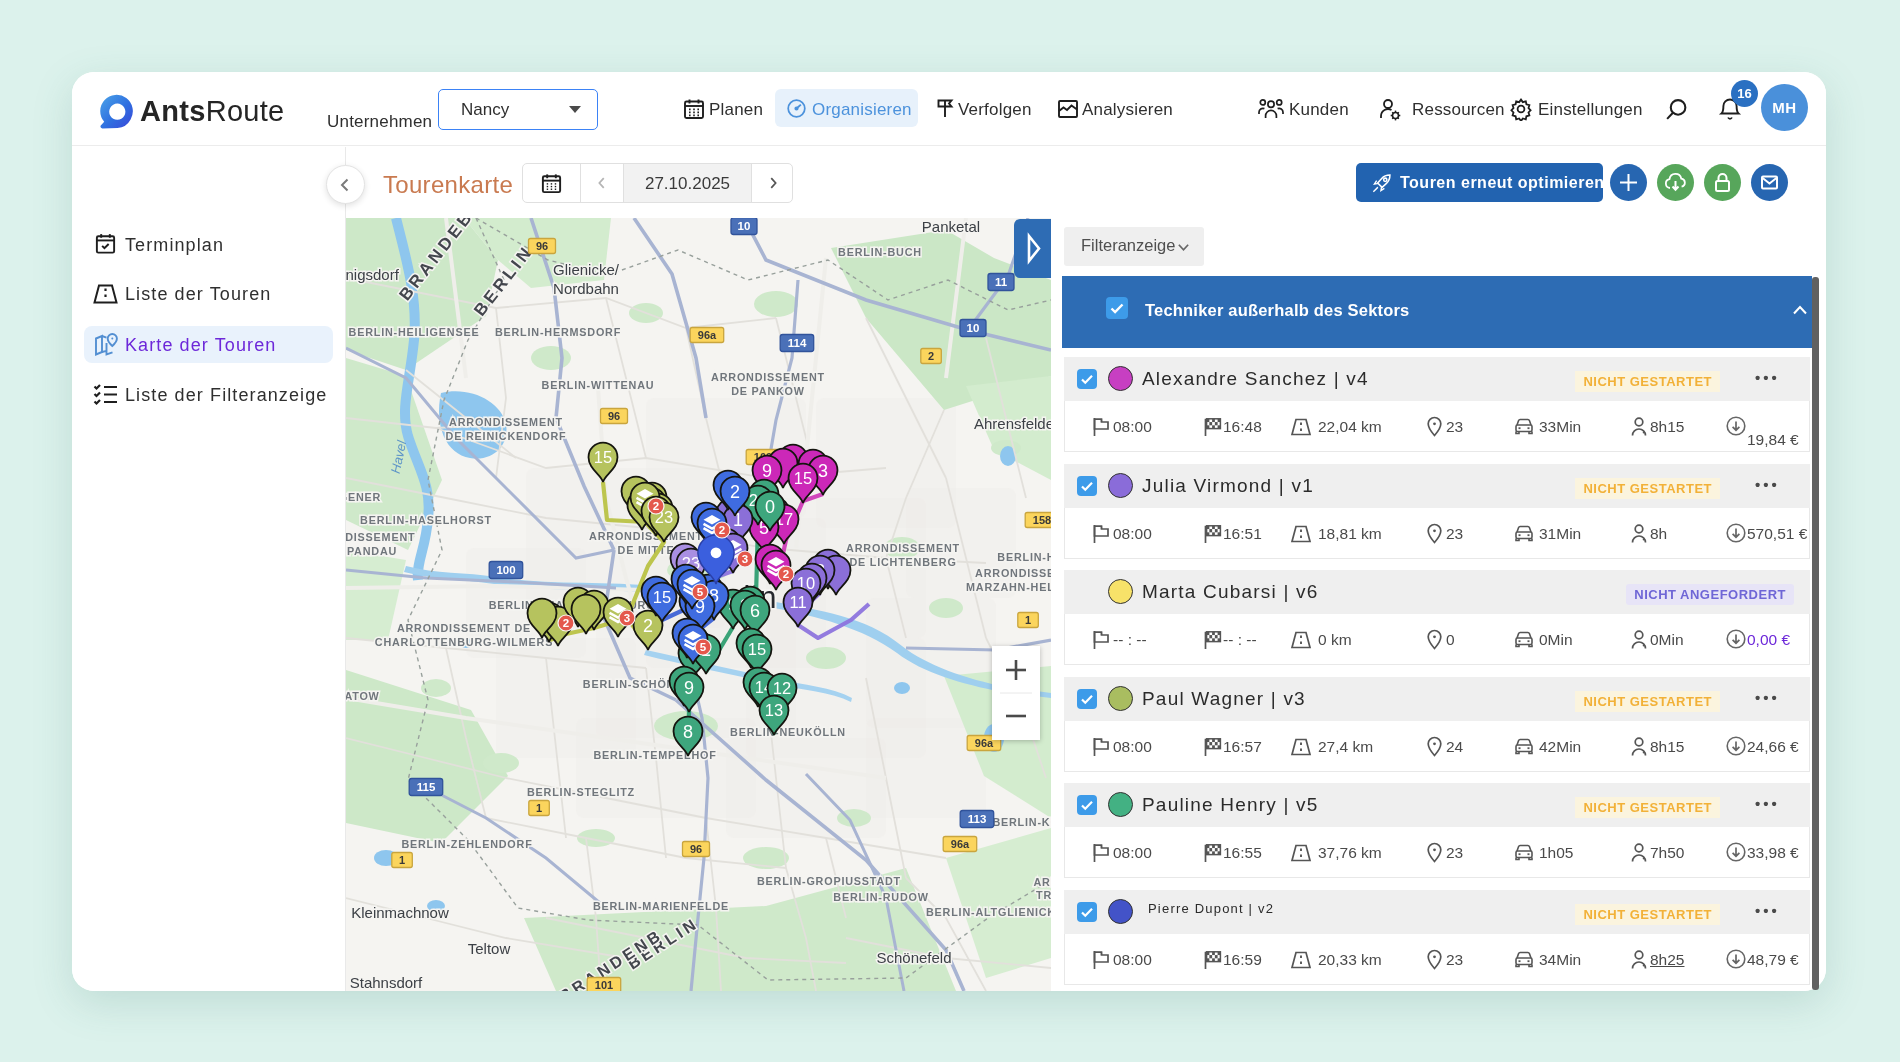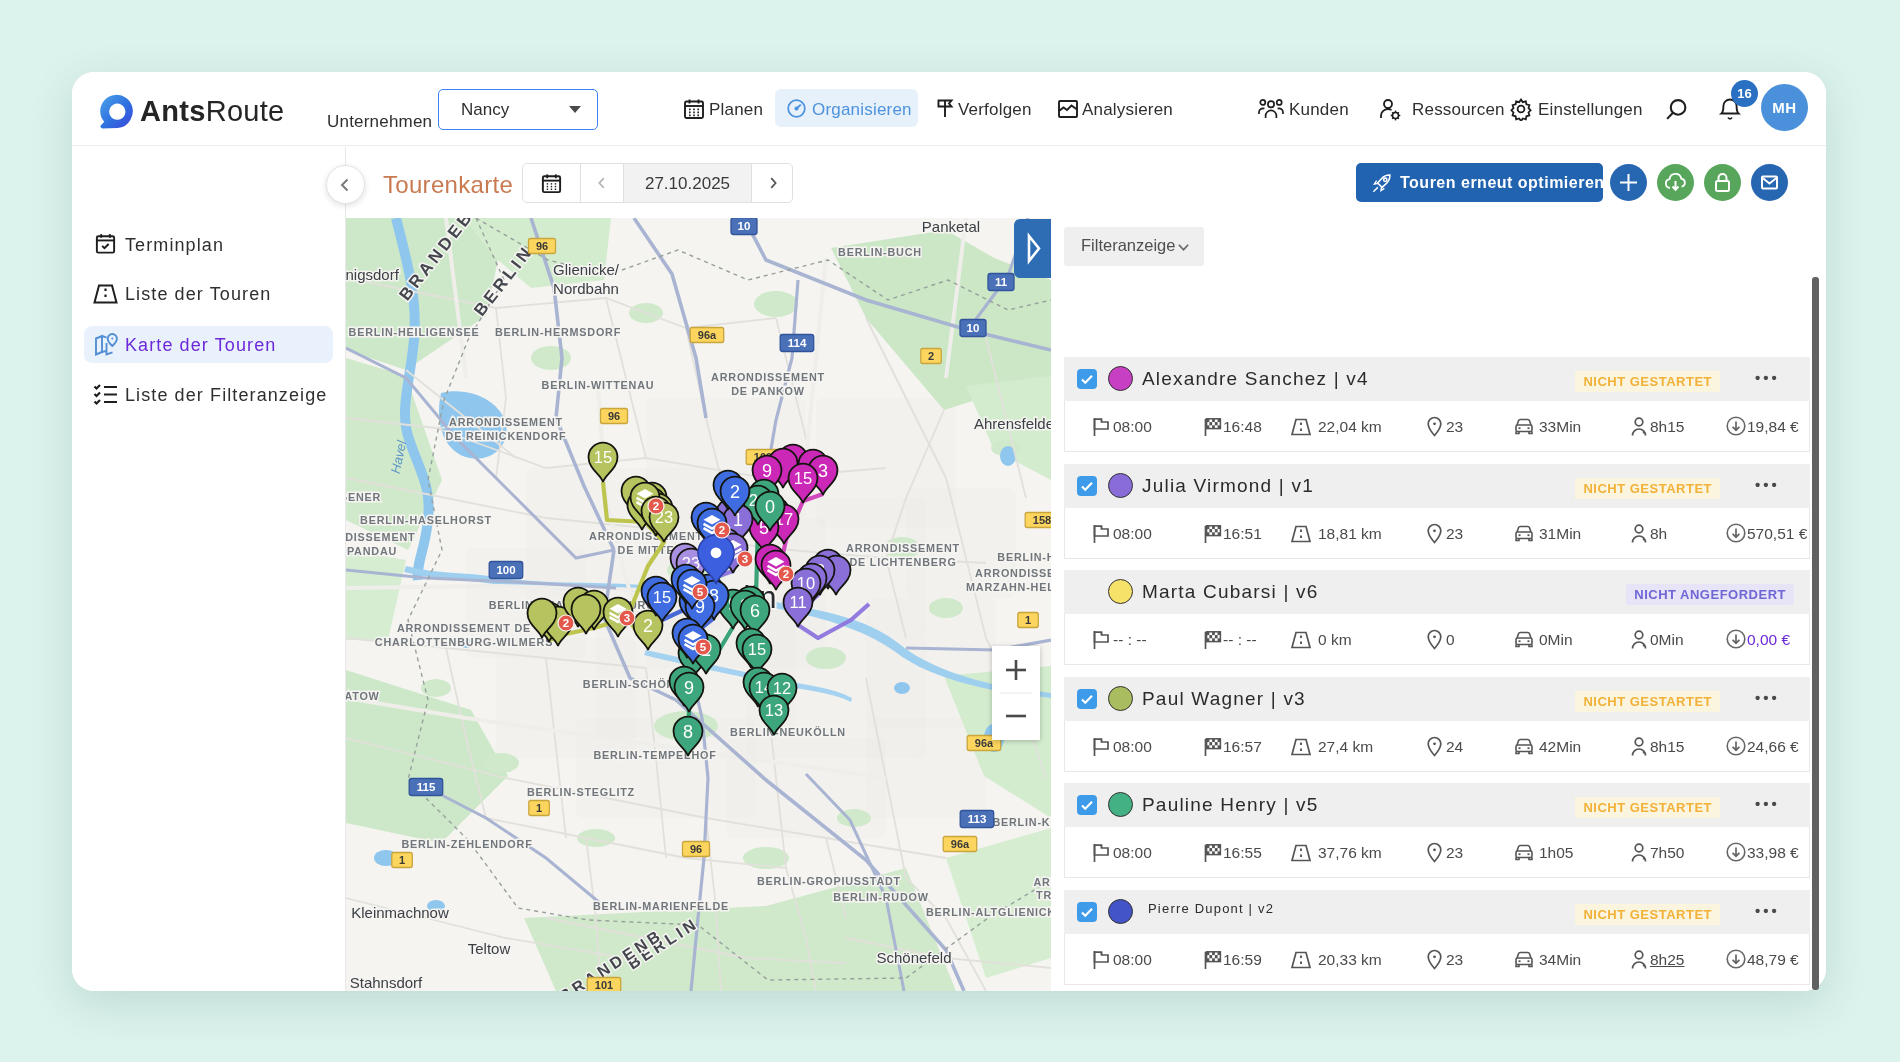--- a/index.html
+++ b/index.html
@@ -837,20 +837,30 @@
       </defs>
     </svg>
 
     <div class="abs" style="left:13px;top:9px;width:140px;height:39px;background:#efefef;border-radius:3px;">
       <div class="abs" style="left:17px;top:9px;font-size:16.5px;color:#4f4f4f;">Filteranzeige</div>
       <svg class="abs" style="left:113px;top:15px;" width="13" height="11" viewBox="0 0 14 11" fill="none" stroke="#666" stroke-width="1.8">
           <path d="M2 2.5 L7 8 L12 2.5"></path>
         </svg>
     </div>
 
+    <div class="abs" style="left:11px;top:58px;width:750px;height:72px;background:#2d6cb4;">
+      <div class="abs" style="left:44px;top:21px;width:22px;height:22px;background:#3d9be9;border-radius:4px;"></div>
+      <svg class="abs" style="left:44px;top:21px;" width="22" height="22" viewBox="0 0 22 22" fill="none" stroke="#fff" stroke-width="2.4">
+          <path d="M5.5 11.5 l3.6 3.6 7.4 -7.6"></path>
+        </svg>
+      <div class="abs" style="left:83px;top:25px;font-size:16.5px;font-weight:700;color:#fff;letter-spacing:0.2px;">Techniker außerhalb des Sektors</div>
+      <svg class="abs" style="left:730px;top:28px;" width="16" height="12" viewBox="0 0 16 12" fill="none" stroke="#fff" stroke-width="2">
+          <path d="M2 9.5 L8 3 L14 9.5"></path>
+        </svg>
+    </div>
     <div class="abs" style="left:13px;top:139px;width:746px;height:95px;">
       <div class="abs" style="left:0;top:0;width:746px;height:44px;background:#efefef;"></div>
       <div class="abs" style="left:13px;top:12px;width:20px;height:20px;background:#3d9be9;border-radius:4px;"></div>
       <svg class="abs" style="left:13px;top:12px;" width="20" height="20" viewBox="0 0 22 22" fill="none" stroke="#fff" stroke-width="2.4">
           <path d="M5.5 11.5 l3.6 3.6 7.4 -7.6"></path>
         </svg>
       <div class="abs" style="left:44px;top:9px;width:25px;height:25px;border-radius:50%;background:#c73fc2;border:1.6px solid #333;"></div>
       <div class="abs" style="left:78px;top:11px;font-size:19px;letter-spacing:1.2px;color:#2b2b2b;">Alexandre Sanchez | v4</div>
       <div class="abs" style="right:90px;top:14px;font-size:13px;font-weight:700;color:#f2b138;background:#fbf4de;padding:3px 8px;letter-spacing:0.5px;white-space:nowrap;">NICHT GESTARTET</div>
       <div class="abs" style="left:691px;top:12px;font-size:15px;letter-spacing:3px;color:#4a4a4a;font-weight:700;">•••</div>
@@ -875,21 +885,21 @@
           <use href="#i-car"></use>
         </svg>
       <div class="abs" style="left:475px;top:61px;font-size:15.5px;color:#4a4a4a;">33Min</div>
       <svg class="abs" style="left:564px;top:58px;" width="22" height="22" viewBox="0 0 22 22">
           <use href="#i-per"></use>
         </svg>
       <div class="abs" style="left:586px;top:61px;font-size:15.5px;color:#4a4a4a;">8h15</div>
       <svg class="abs" style="left:661px;top:58px;" width="22" height="22" viewBox="0 0 22 22">
           <use href="#i-eur"></use>
         </svg>
-      <div class="abs" style="left:683px;top:61px;font-size:15.5px;color:#4a4a4a;">19,84 €</div>
+      <div class="abs" style="left:683px;top:74px;font-size:15.5px;color:#4a4a4a;">19,84 €</div>
     </div>
     <div class="abs" style="left:13px;top:245.5px;width:746px;height:95px;">
       <div class="abs" style="left:0;top:0;width:746px;height:44px;background:#efefef;"></div>
       <div class="abs" style="left:13px;top:12px;width:20px;height:20px;background:#3d9be9;border-radius:4px;"></div>
       <svg class="abs" style="left:13px;top:12px;" width="20" height="20" viewBox="0 0 22 22" fill="none" stroke="#fff" stroke-width="2.4">
           <path d="M5.5 11.5 l3.6 3.6 7.4 -7.6"></path>
         </svg>
       <div class="abs" style="left:44px;top:9px;width:25px;height:25px;border-radius:50%;background:#8a6cd9;border:1.6px solid #333;"></div>
       <div class="abs" style="left:78px;top:11px;font-size:19px;letter-spacing:1.2px;color:#2b2b2b;">Julia Virmond | v1</div>
       <div class="abs" style="right:90px;top:14px;font-size:13px;font-weight:700;color:#f2b138;background:#fbf4de;padding:3px 8px;letter-spacing:0.5px;white-space:nowrap;">NICHT GESTARTET</div>

